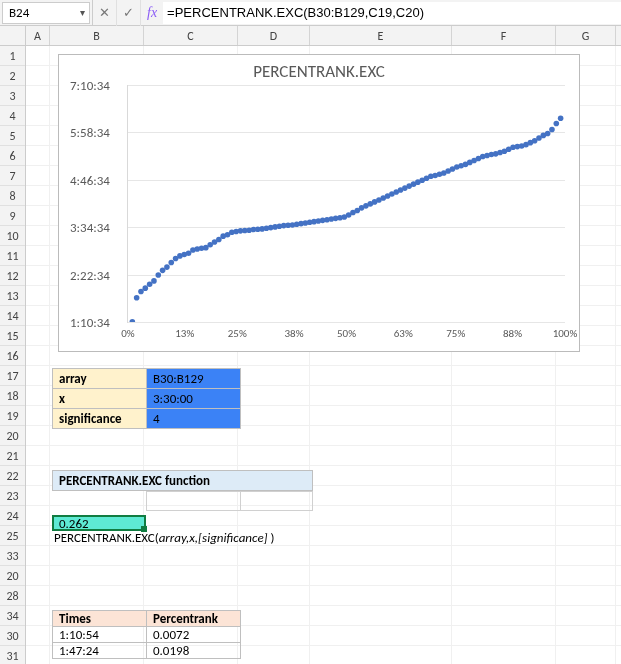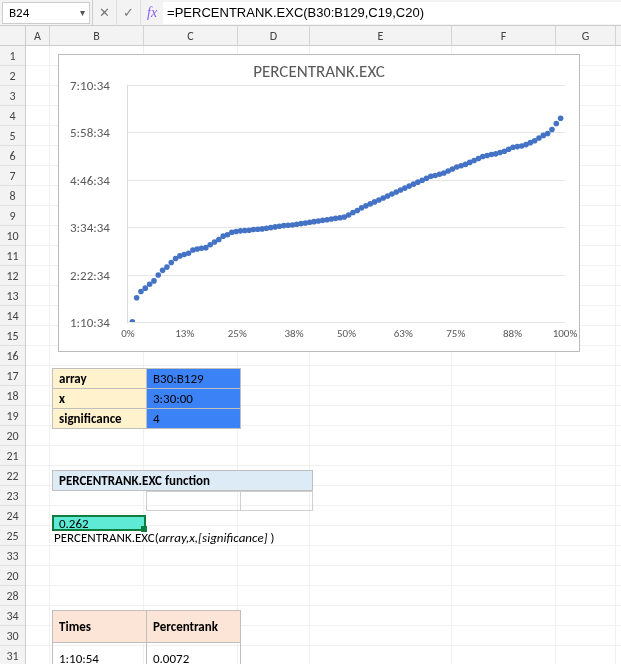--- a/index.html
+++ b/index.html
@@ -221,21 +221,21 @@
   }
   .syntax .args { font-style: italic; }
   .data-table {
     position: absolute;
     left: 26px;
     top: 564px;
     border-collapse: collapse;
   }
   .data-table td {
     border: 1px solid #bfbfbf;
-    height: 32px;
+    height: 16px;
     padding: 0 6px;
     width: 94px;
     font-size: 13px;
   }
   .dt-head { background: #fce4d6; font-weight: bold; }
 </style>
 </head>
 <body>
 
 <div class="formula-bar">

